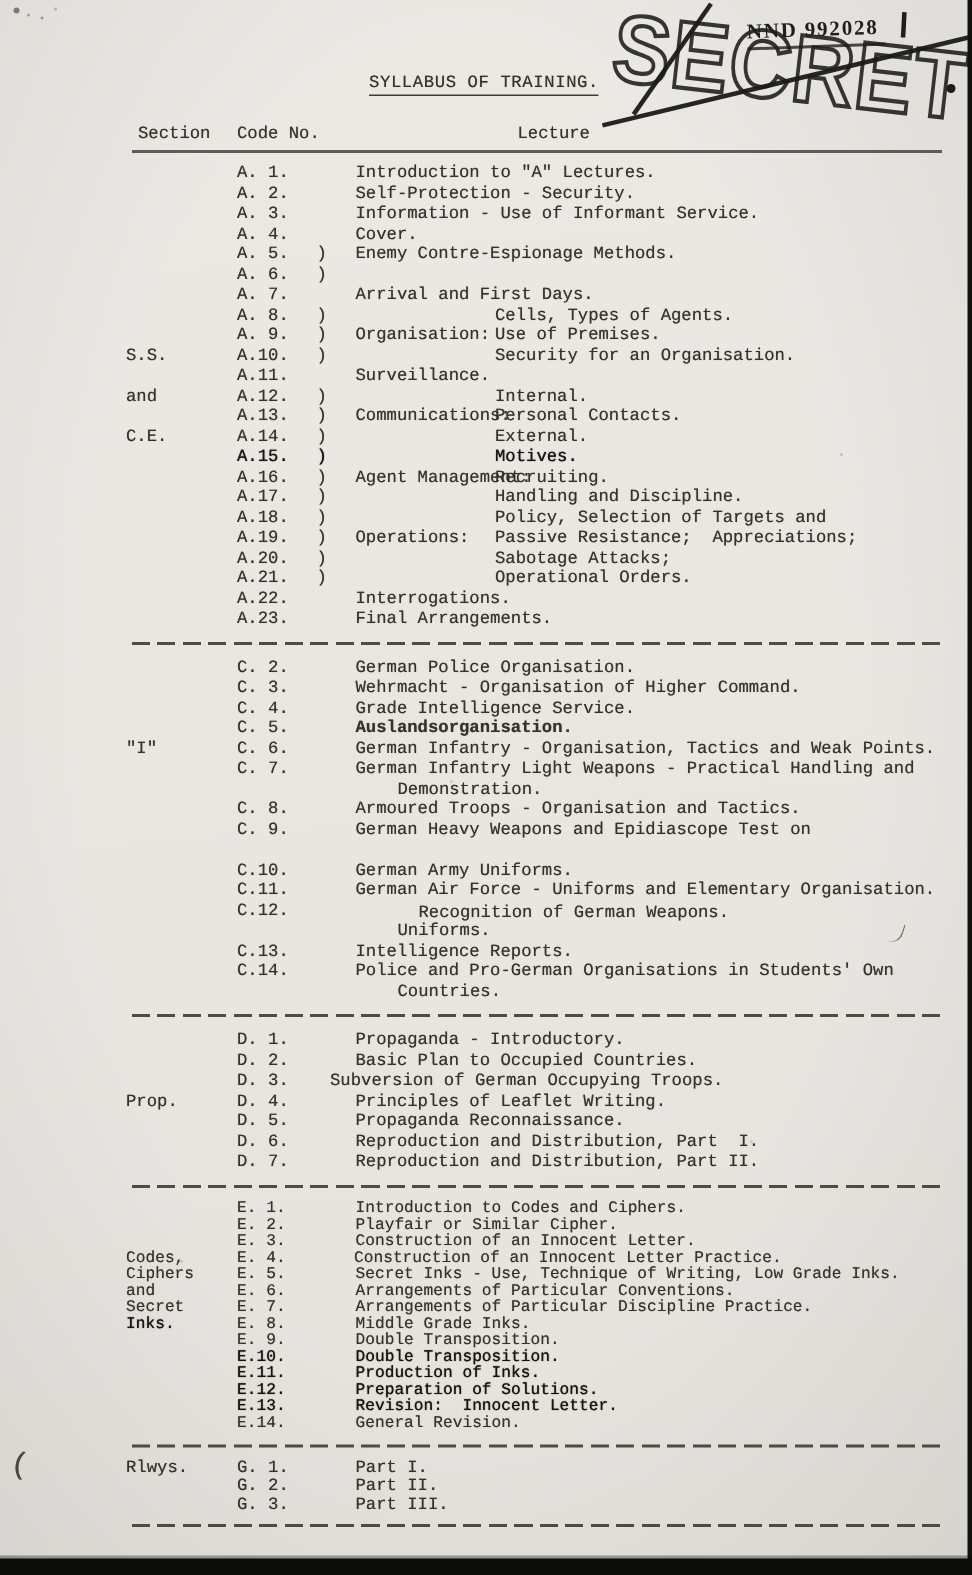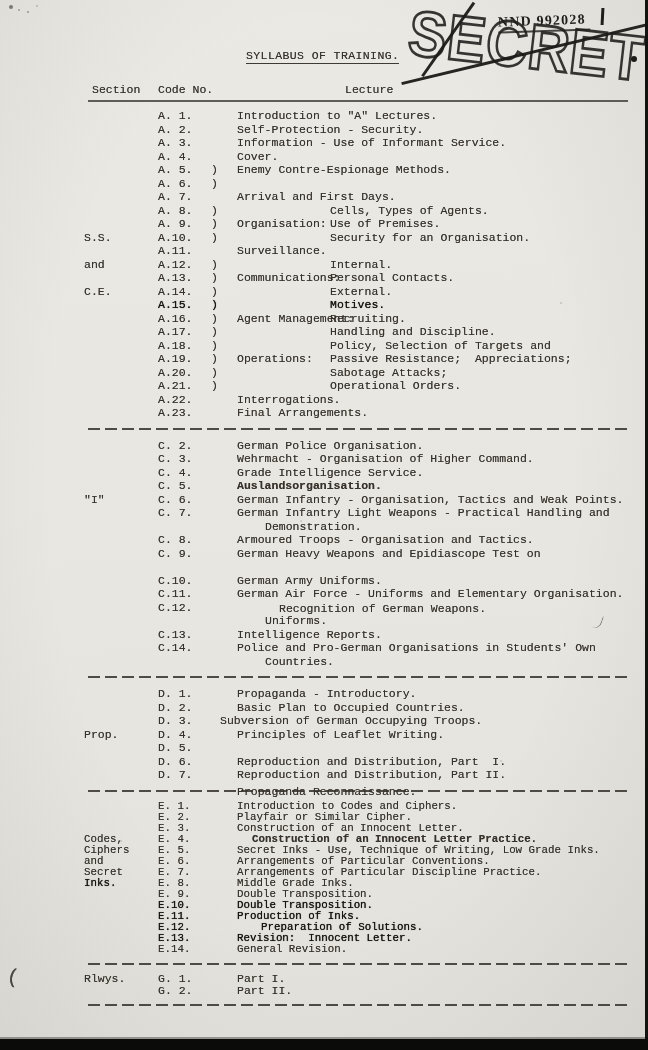--- a/index.html
+++ b/index.html
@@ -455,21 +455,21 @@
     <span class="paren"></span>
     <span class="glabel"></span>
     <span class="text" style="left: 237px;">Principles of Leaflet Writing.</span>
   </div>
 
   <div class="row">
     <span class="slabel"></span>
     <span class="code">D. 5.</span>
     <span class="paren"></span>
     <span class="glabel"></span>
-    <span class="text" style="left: 237px; margin-top: 44px;">Propaganda Reconnaissance.</span>
+    <span class="text" style="left: 237px;">Propaganda Reconnaissance.</span>
   </div>
 
   <div class="row">
     <span class="slabel"></span>
     <span class="code">D. 6.</span>
     <span class="paren"></span>
     <span class="glabel"></span>
     <span class="text" style="left: 237px;">Reproduction and Distribution, Part  I.</span>
   </div>
 
@@ -505,21 +505,21 @@
     <span class="paren"></span>
     <span class="glabel"></span>
     <span class="text" style="left: 237px;">Construction of an Innocent Letter.</span>
   </div>
 
   <div class="row">
     <span class="slabel">Codes,</span>
     <span class="code">E. 4.</span>
     <span class="paren"></span>
     <span class="glabel"></span>
-    <span class="text" style="left: 252px; font-weight: bold;">Construction of an Innocent Letter Practice.</span>
+    <span class="text" style="left: 236px;">Construction of an Innocent Letter Practice.</span>
   </div>
 
   <div class="row">
     <span class="slabel">Ciphers</span>
     <span class="code">E. 5.</span>
     <span class="paren"></span>
     <span class="glabel"></span>
     <span class="text" style="left: 237px;">Secret Inks - Use, Technique of Writing, Low Grade Inks.</span>
   </div>
 
@@ -569,21 +569,21 @@
     <span class="paren"></span>
     <span class="glabel"></span>
     <span class="text" style="left: 237px;">Production of Inks.</span>
   </div>
 
   <div class="row bold">
     <span class="slabel"></span>
     <span class="code">E.12.</span>
     <span class="paren"></span>
     <span class="glabel"></span>
-    <span class="text" style="left: 237px; margin-left: 24px;">Preparation of Solutions.</span>
+    <span class="text" style="left: 237px;">Preparation of Solutions.</span>
   </div>
 
   <div class="row bold">
     <span class="slabel"></span>
     <span class="code">E.13.</span>
     <span class="paren"></span>
     <span class="glabel"></span>
     <span class="text" style="left: 237px;">Revision:  Innocent Letter.</span>
   </div>
 
@@ -606,20 +606,27 @@
   </div>
 
   <div class="row">
     <span class="slabel"></span>
     <span class="code">G. 2.</span>
     <span class="paren"></span>
     <span class="glabel"></span>
     <span class="text" style="left: 237px;">Part II.</span>
   </div>
 
+  <div class="row">
+    <span class="slabel"></span>
+    <span class="code">G. 3.</span>
+    <span class="paren"></span>
+    <span class="glabel"></span>
+    <span class="text" style="left: 237px;">Part III.</span>
+  </div>
 </div>
   <div class="separator"></div>
 </div>
 
   <div class="pen-mark">(</div>
   <div class="specks"></div>
   <div class="mark-check"></div>
   <div class="scan-right"></div>
   <div class="scan-bottom"></div>
 </div>

